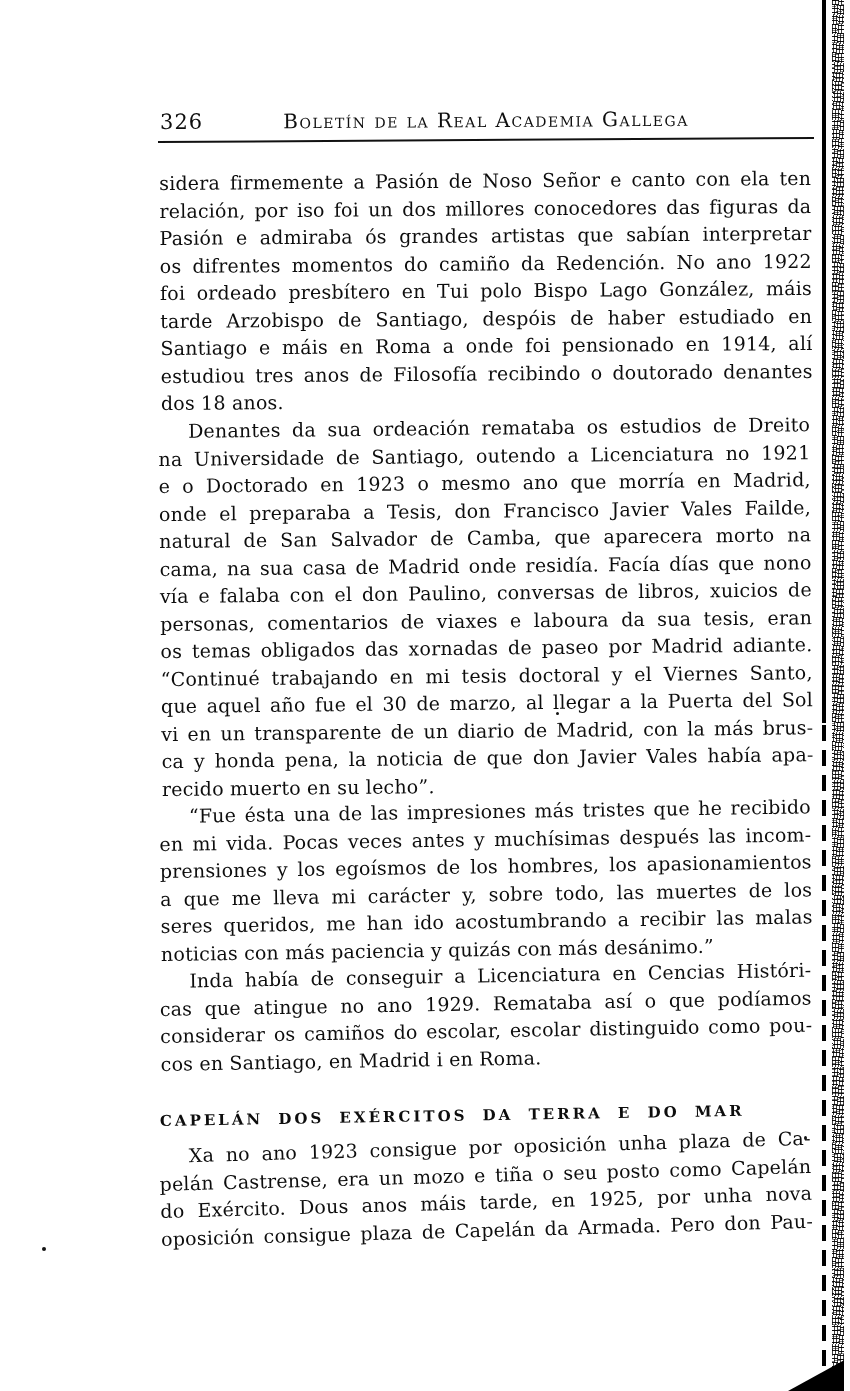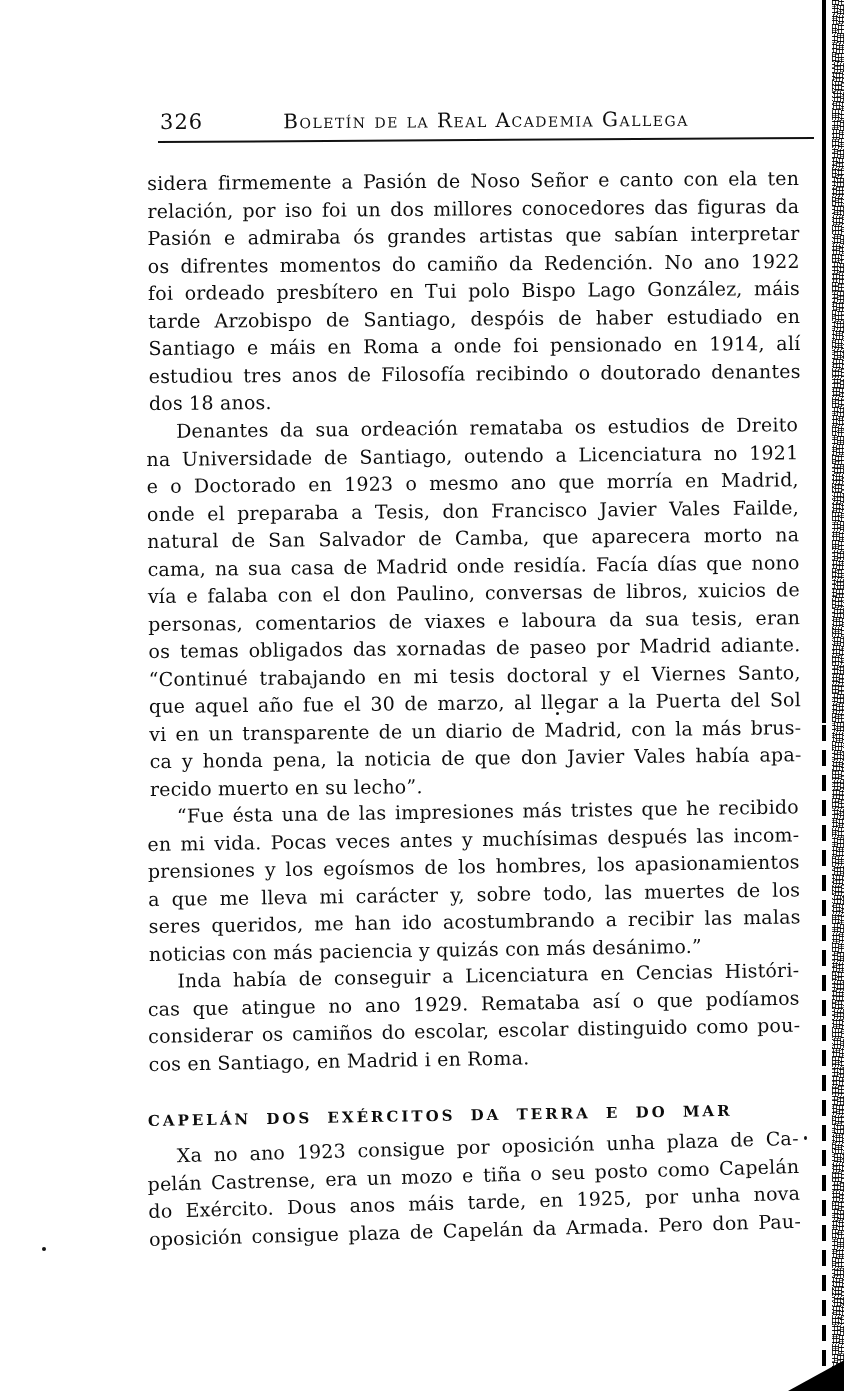--- a/index.html
+++ b/index.html
@@ -31,21 +31,21 @@
     font-variant:small-caps;
     font-size:20px;letter-spacing:1.5px;
   }
   .head-rule{
     position:absolute;left:158px;top:141px;width:656px;height:2px;
     background:#111;
     transform:rotate(-0.35deg);transform-origin:0 50%;
   }
   
   .text-column{
-    position:absolute;left:148px;top:170px;width:652px;
+    position:absolute;left:160px;top:170px;width:652px;
     font-size:19px;
   }
   .para{transform-origin:0 50%;}
   .para.p1{transform:rotate(-0.45deg);}
   .para.p2{transform:rotate(-0.6deg);}
   .para.p3{transform:rotate(-0.85deg);}
   .para.p4{transform:rotate(-1.0deg);}
   .para.p5{transform:rotate(-1.6deg);}
   .ln{
     line-height:27.5px;

